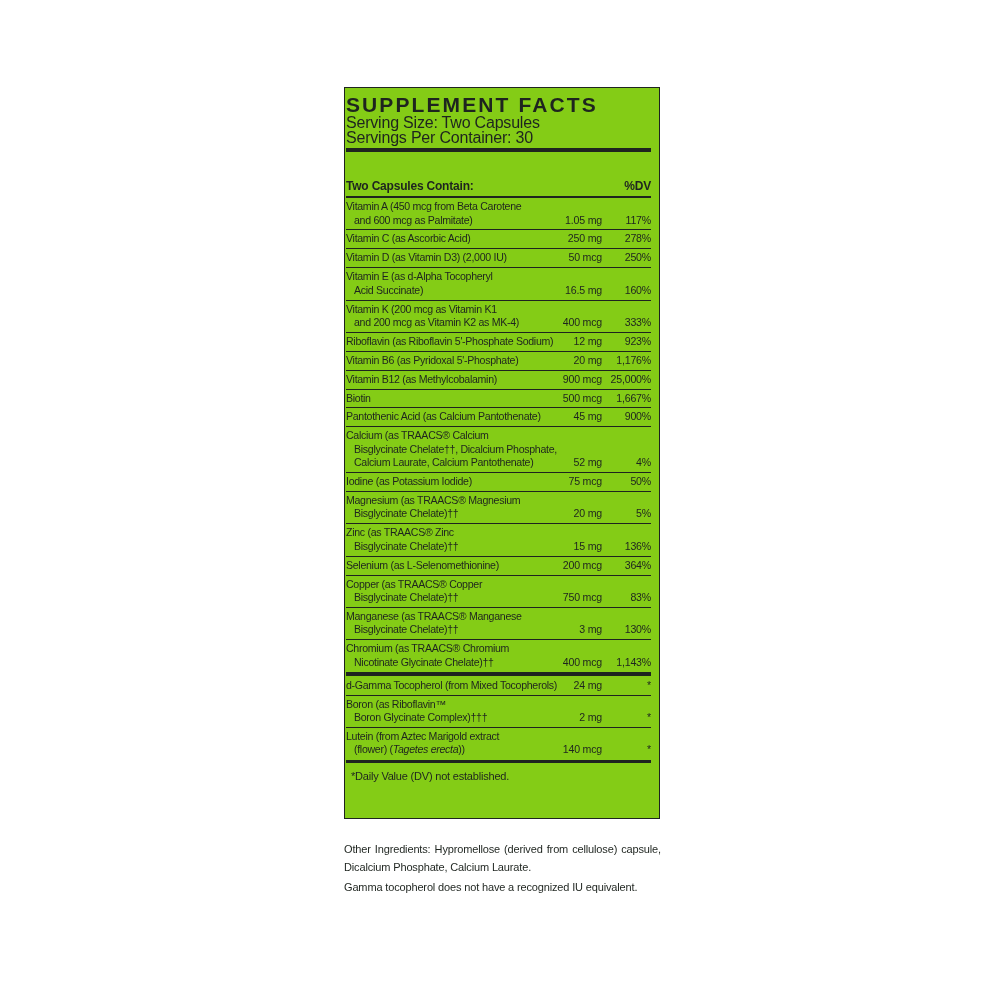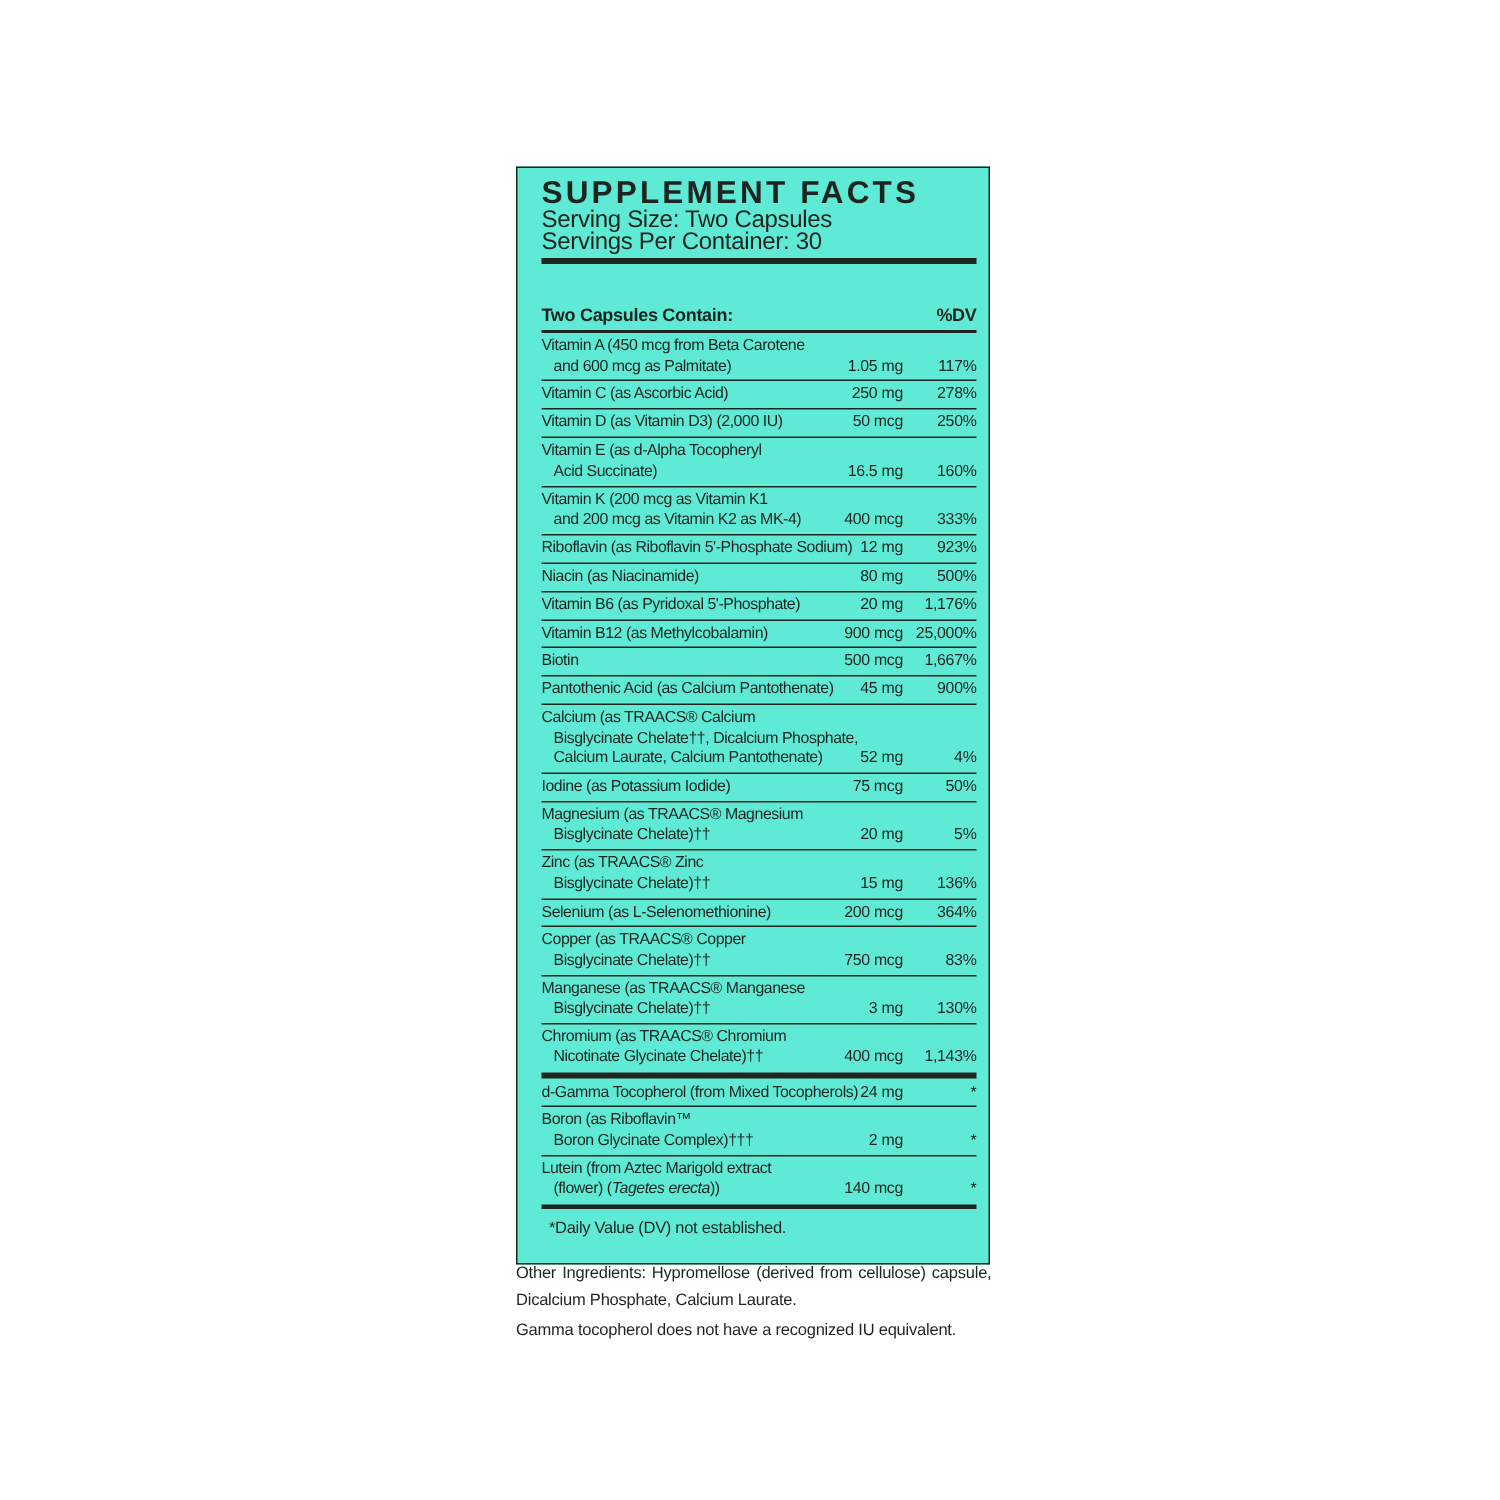--- a/index.html
+++ b/index.html
@@ -3,23 +3,23 @@
 <meta charset="utf-8">
 <style>
   html,body{margin:0;padding:0}
   body{
     width:1000px;height:1000px;position:relative;
     background:#ffffff;color:#1e241f;
     font-family:"Liberation Sans", sans-serif;
     -webkit-font-smoothing:antialiased;
   }
   .panel{
-    position:absolute;left:344px;top:111px;width:316px;height:732px;
+    position:absolute;left:344px;top:87px;width:316px;height:732px;
     border:1.6px solid #1e241f;box-sizing:border-box;
-    padding:5px 8px 0 16px;background:#5eead4;
+    padding:5px 8px 0 1px;background:#84cc16;
   }
   .title{
     font-size:21px;font-weight:bold;letter-spacing:2.1px;
     line-height:23px;white-space:nowrap;
   }
   .serv-line{font-size:16px;line-height:14.5px;letter-spacing:-0.2px}
   .bar{background:#1e241f;height:3.5px;margin-top:3px}
   .bar-mid{background:#1e241f;height:2.6px}
   .bar-section{background:#1e241f;height:3.2px;margin:1px 0}
   .hdr-row{
@@ -89,25 +89,20 @@
         <div class="ln cont">and 200 mcg as Vitamin K2 as MK-4)</div>
         <span class="amt">400 mcg</span>
         <span class="dv">333%</span>
       </div>
       <div class="row">
         <div class="ln">Riboflavin (as Riboflavin 5'-Phosphate Sodium)</div>
         <span class="amt">12 mg</span>
         <span class="dv">923%</span>
       </div>
       <div class="row">
-        <div class="ln">Niacin (as Niacinamide)</div>
-        <span class="amt">80 mg</span>
-        <span class="dv">500%</span>
-      </div>
-      <div class="row">
         <div class="ln">Vitamin B6 (as Pyridoxal 5'-Phosphate)</div>
         <span class="amt">20 mg</span>
         <span class="dv">1,176%</span>
       </div>
       <div class="row">
         <div class="ln">Vitamin B12 (as Methylcobalamin)</div>
         <span class="amt">900 mcg</span>
         <span class="dv">25,000%</span>
       </div>
       <div class="row">

